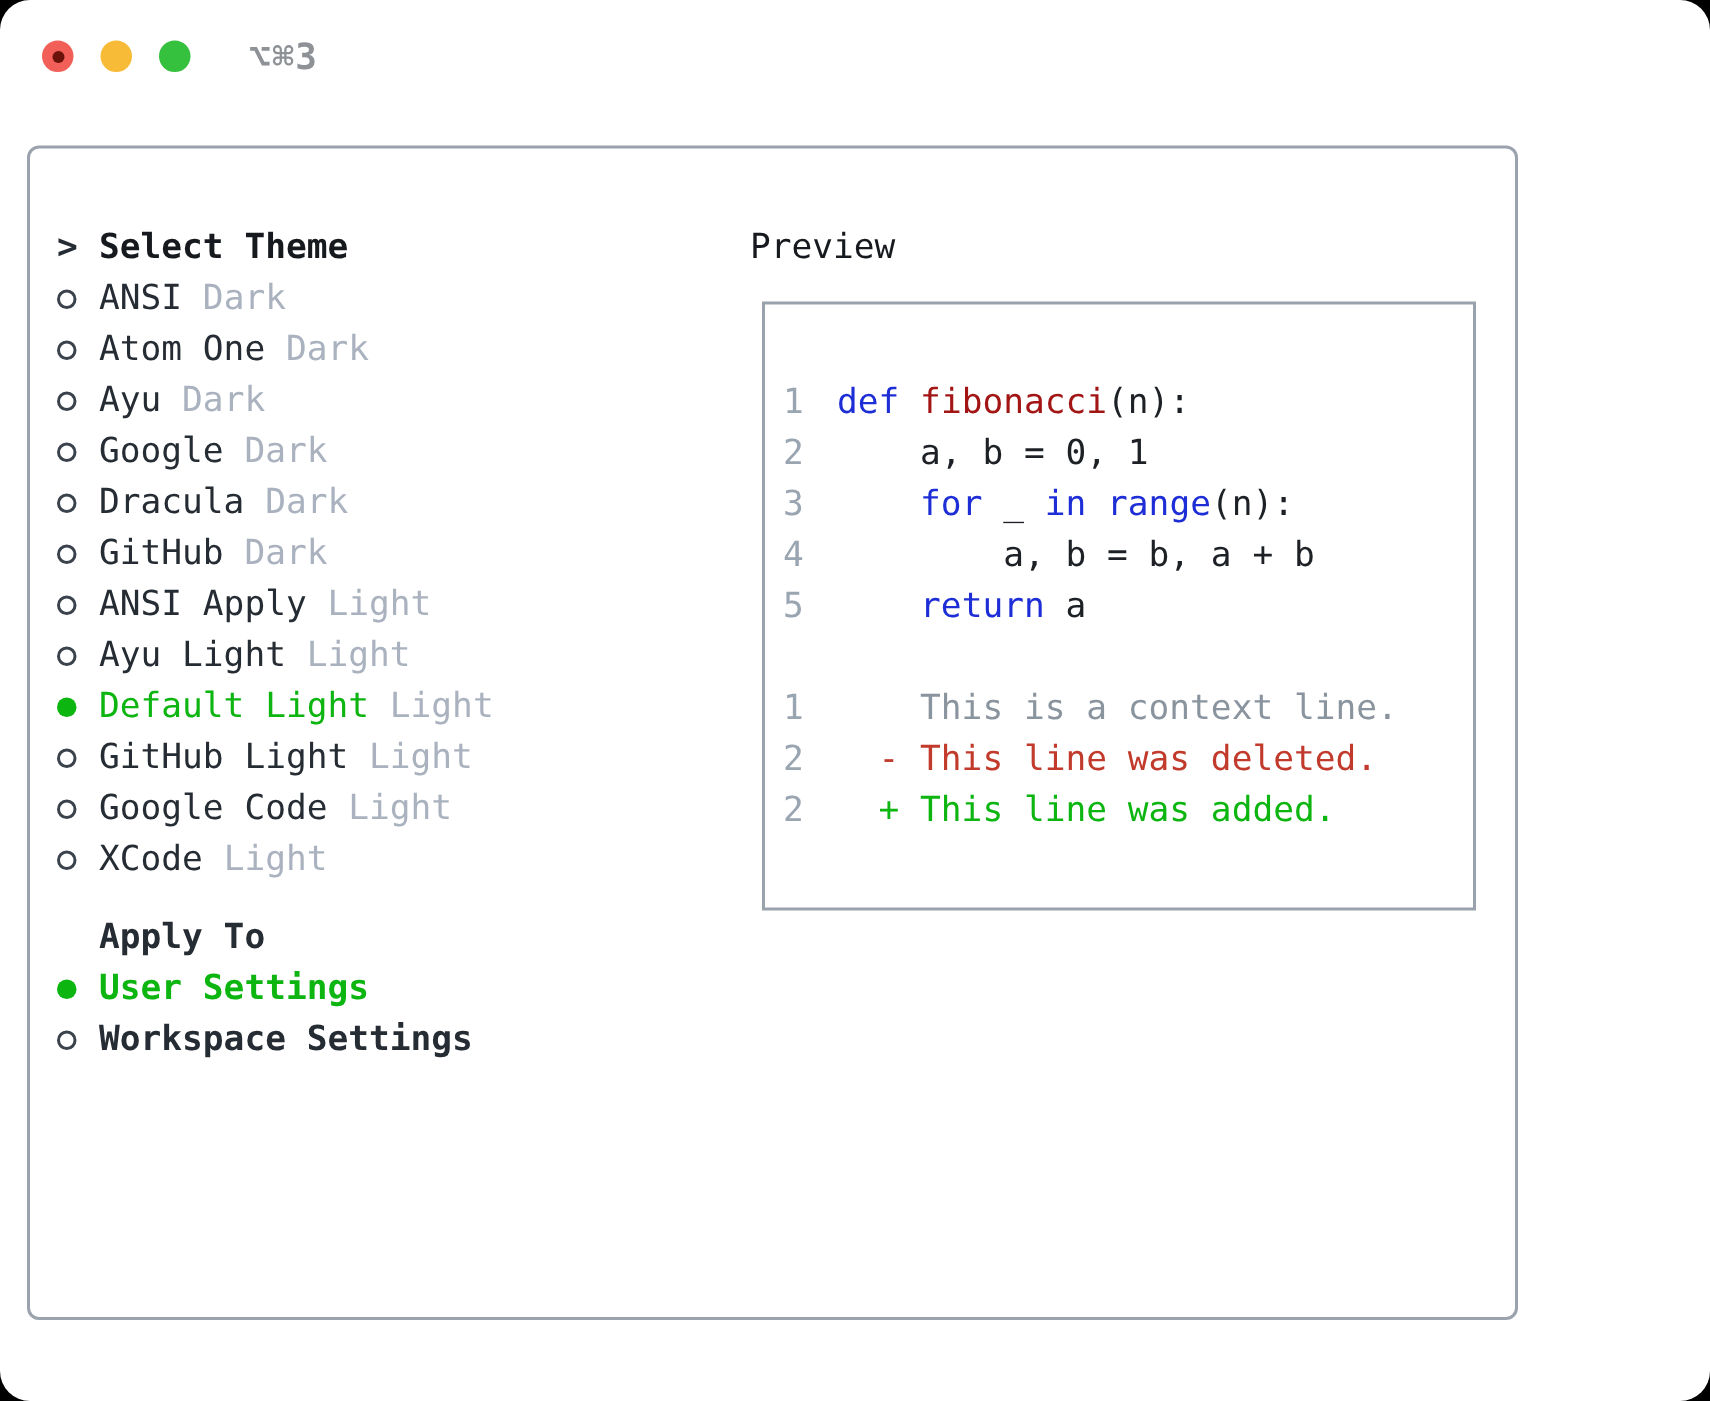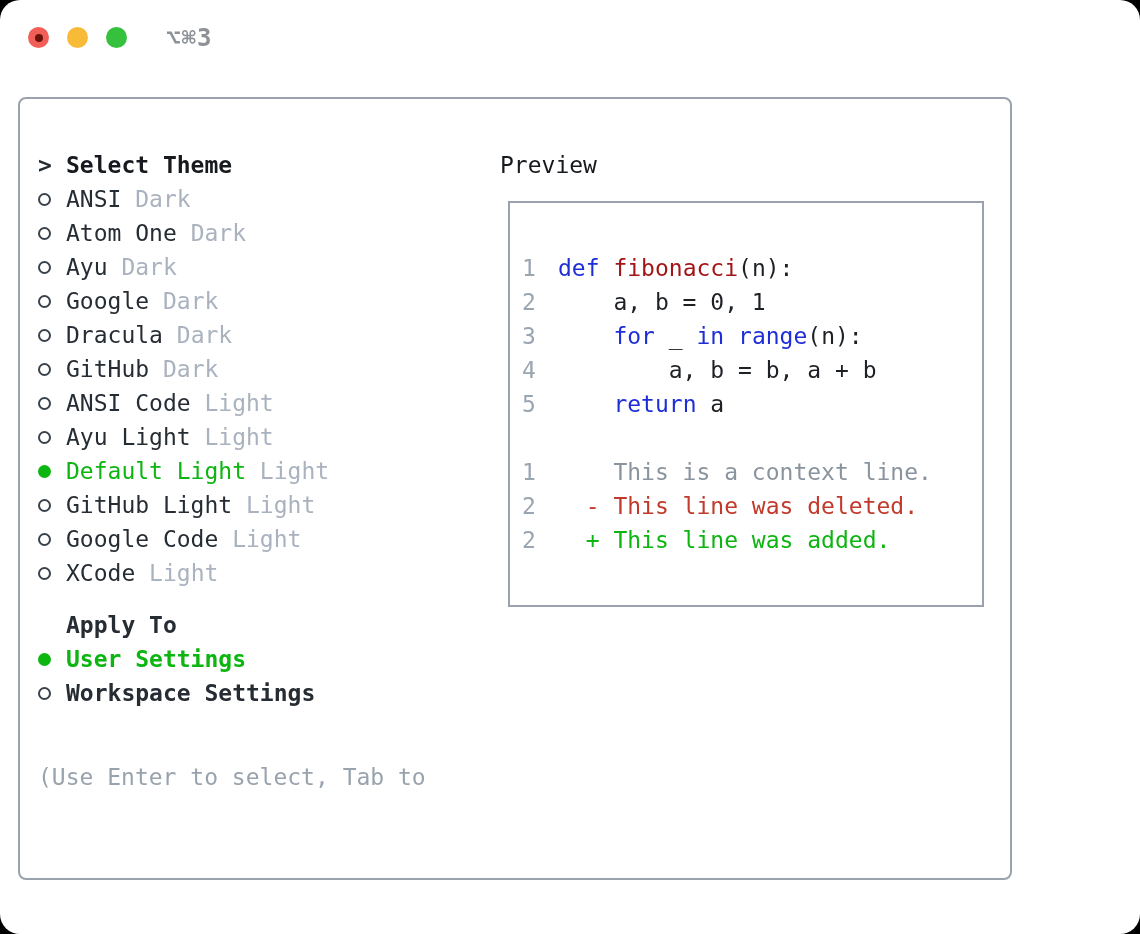--- a/index.html
+++ b/index.html
@@ -81,39 +81,38 @@
     <div class="row">
       <span class="bullet-col prompt">&gt;</span>
       <span class="hdr">Select Theme</span>
     </div>
   <div class="row"><span class="bullet-col"><span class="radio"></span></span><span>ANSI</span><span class="variant"> Dark</span></div>
       <div class="row"><span class="bullet-col"><span class="radio"></span></span><span>Atom One</span><span class="variant"> Dark</span></div>
       <div class="row"><span class="bullet-col"><span class="radio"></span></span><span>Ayu</span><span class="variant"> Dark</span></div>
       <div class="row"><span class="bullet-col"><span class="radio"></span></span><span>Google</span><span class="variant"> Dark</span></div>
       <div class="row"><span class="bullet-col"><span class="radio"></span></span><span>Dracula</span><span class="variant"> Dark</span></div>
       <div class="row"><span class="bullet-col"><span class="radio"></span></span><span>GitHub</span><span class="variant"> Dark</span></div>
-      <div class="row"><span class="bullet-col"><span class="radio"></span></span><span>ANSI Code</span><span class="variant"> Light</span></div>
+      <div class="row"><span class="bullet-col"><span class="radio"></span></span><span>ANSI Apply</span><span class="variant"> Light</span></div>
       <div class="row"><span class="bullet-col"><span class="radio"></span></span><span>Ayu Light</span><span class="variant"> Light</span></div>
       <div class="row"><span class="bullet-col"><span class="radio on"></span></span><span class="sel">Default Light</span><span class="variant"> Light</span></div>
       <div class="row"><span class="bullet-col"><span class="radio"></span></span><span>GitHub Light</span><span class="variant"> Light</span></div>
       <div class="row"><span class="bullet-col"><span class="radio"></span></span><span>Google Code</span><span class="variant"> Light</span></div>
       <div class="row"><span class="bullet-col"><span class="radio"></span></span><span>XCode</span><span class="variant"> Light</span></div>
     </div>
 
   <div class="rows" id="apply-to" style="left:38px;top:608px;font-weight:bold;">
     <div class="row">
       <span class="bullet-col"></span>
       <span>Apply To</span>
     </div>
   <div class="row"><span class="bullet-col"><span class="radio on"></span></span><span class="sel">User Settings</span></div>
       <div class="row"><span class="bullet-col"><span class="radio"></span></span><span>Workspace Settings</span></div>
     </div>
 
   <div class="rows" id="hint" style="left:38px;top:760px;">
-      <div class="row hint">(Use Enter to select, Tab to</div>
     </div>
 
   <div class="preview-title">Preview</div>
   <div class="preview-box">
     <div class="code" id="code"><div class="cl"><span class="ln">1</span><span class="tok-kw">def</span><span class="tok-code"> </span><span class="tok-fn">fibonacci</span><span class="tok-code">(n):</span></div><div class="cl"><span class="ln">2</span><span class="tok-code">    a, b = 0, 1</span></div><div class="cl"><span class="ln">3</span><span class="tok-code">    </span><span class="tok-kw">for</span><span class="tok-code"> _ </span><span class="tok-kw">in</span><span class="tok-code"> </span><span class="tok-kw">range</span><span class="tok-code">(n):</span></div><div class="cl"><span class="ln">4</span><span class="tok-code">        a, b = b, a + b</span></div><div class="cl"><span class="ln">5</span><span class="tok-code">    </span><span class="tok-kw">return</span><span class="tok-code"> a</span></div><div class="cl"><span class="ln"></span></div><div class="cl"><span class="ln">1</span><span class="tok-ctx">    This is a context line.</span></div><div class="cl"><span class="ln">2</span><span class="tok-del">  - This line was deleted.</span></div><div class="cl"><span class="ln">2</span><span class="tok-add">  + This line was added.</span></div></div>
   </div>
 
 </div>
 
 </body></html>

